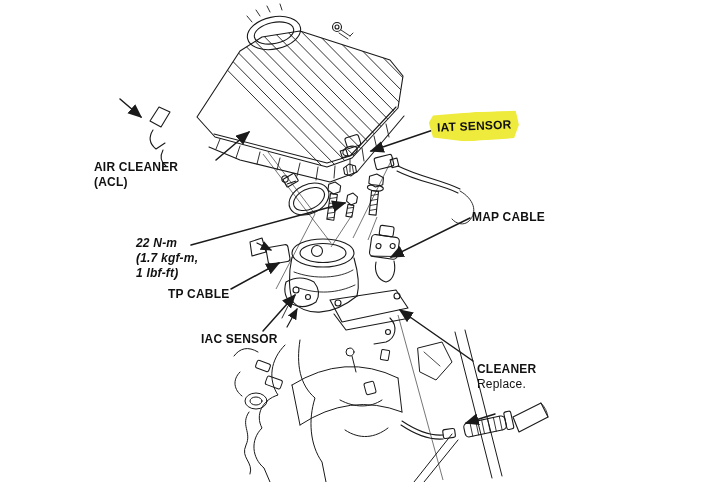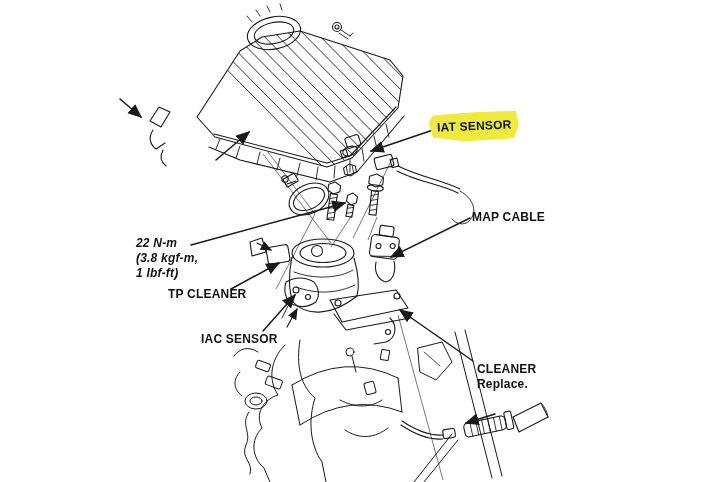--- a/index.html
+++ b/index.html
@@ -5,21 +5,21 @@
   html,body{margin:0;padding:0;}
   #stage{
     position:relative;width:710px;height:482px;background:#ffffff;overflow:hidden;
     font-family:"Liberation Sans", sans-serif;
   }
   #artwork{position:absolute;left:0;top:0;}
   .lbl{
     position:absolute;color:#111;font-weight:700;font-size:12px;line-height:15px;
     letter-spacing:.2px;white-space:nowrap;
   }
-  .lbl .sub{font-weight:700;}
+  .lbl .sub{font-weight:400;}
   #iat-highlight{
     position:absolute;left:429px;top:112px;width:90px;height:29px;
     background:#efeb3d;transform:rotate(-2.5deg);
     clip-path:polygon(0% 30%, 5% 6%, 55% 0%, 97% 2%, 100% 50%, 94% 96%, 40% 100%, 4% 82%);
   }
   #iat-highlight .txt{position:absolute;left:8px;top:7px;}
 </style>
 </head>
 <body>
 
@@ -203,32 +203,36 @@
       <path d="M191,245 L345,203" marker-end="url(#ah)"></path>
       <path d="M231,289 L279,263" marker-end="url(#ah)"></path>
       <path d="M263,331 L295,295" marker-end="url(#ah)"></path>
       <path d="M473,361 L400,310" marker-end="url(#ah)"></path>
       <path d="M495,414 L466,423" marker-end="url(#ah)"></path>
       <path d="M257,243 L271,250" marker-end="url(#ah)" stroke-width="1.2"></path>
       <path d="M287,327 L297,309" marker-end="url(#ah)" stroke-width="1.2"></path>
     </g>
   </svg>
 
+  <div class="lbl" style="left:94px;top:160px;">
+    <span>AIR CLEANER</span><br>
+    <span>(ACL)</span>
+  </div>
 
   <div id="iat-highlight">
     <span class="lbl txt">IAT SENSOR</span>
   </div>
 
   <div class="lbl" style="left:136px;top:236px;font-style:italic;">
     <span>22 N-m</span><br>
-    <span>(3.8 kgf-m,</span><br>
+    <span>(1.7 kgf-m,</span><br>
     <span>1 lbf-ft)</span>
   </div>
 
-  <div class="lbl" style="left:168px;top:287px;">TP CLEANER</div>
+  <div class="lbl" style="left:168px;top:287px;">TP CABLE</div>
 
   <div class="lbl" style="left:201px;top:332px;">IAC SENSOR</div>
 
   <div class="lbl" style="left:472px;top:210px;">MAP CABLE</div>
 
   <div class="lbl" style="left:477px;top:362px;">
     <span>CLEANER</span><br>
     <span class="sub">Replace.</span>
   </div>
 

